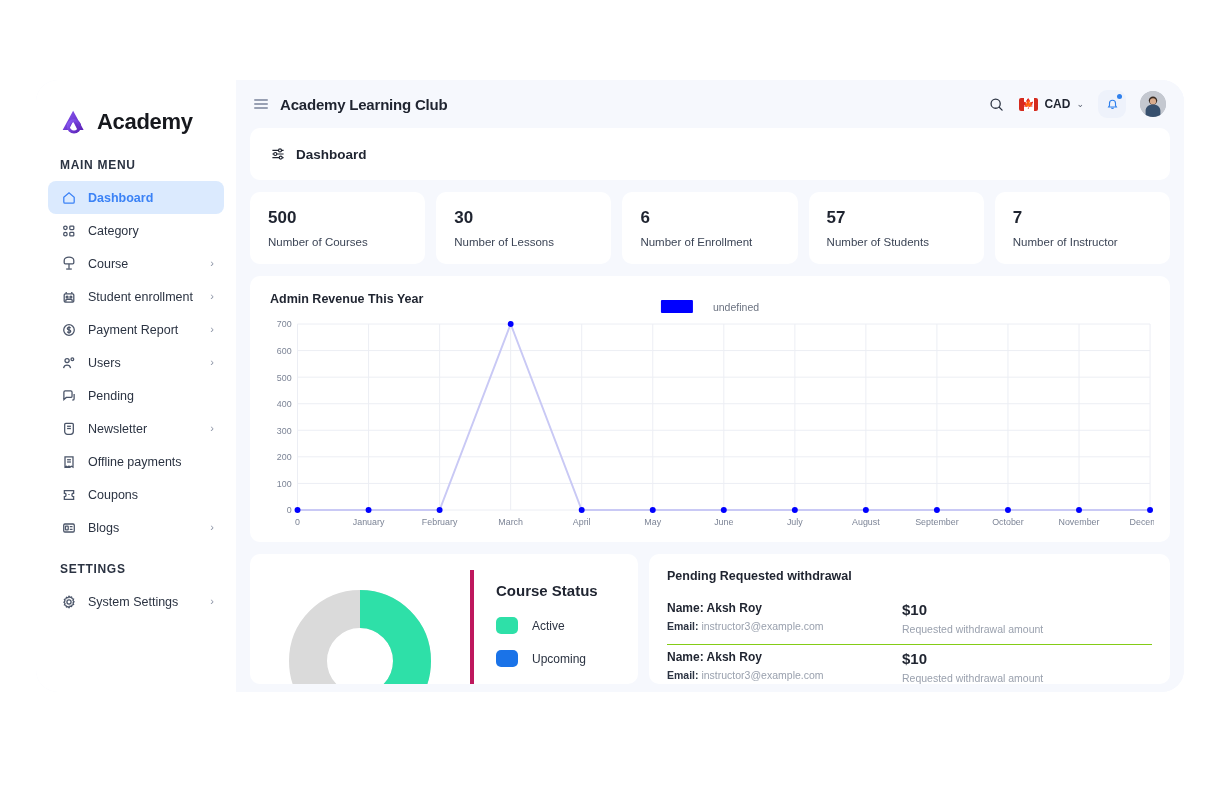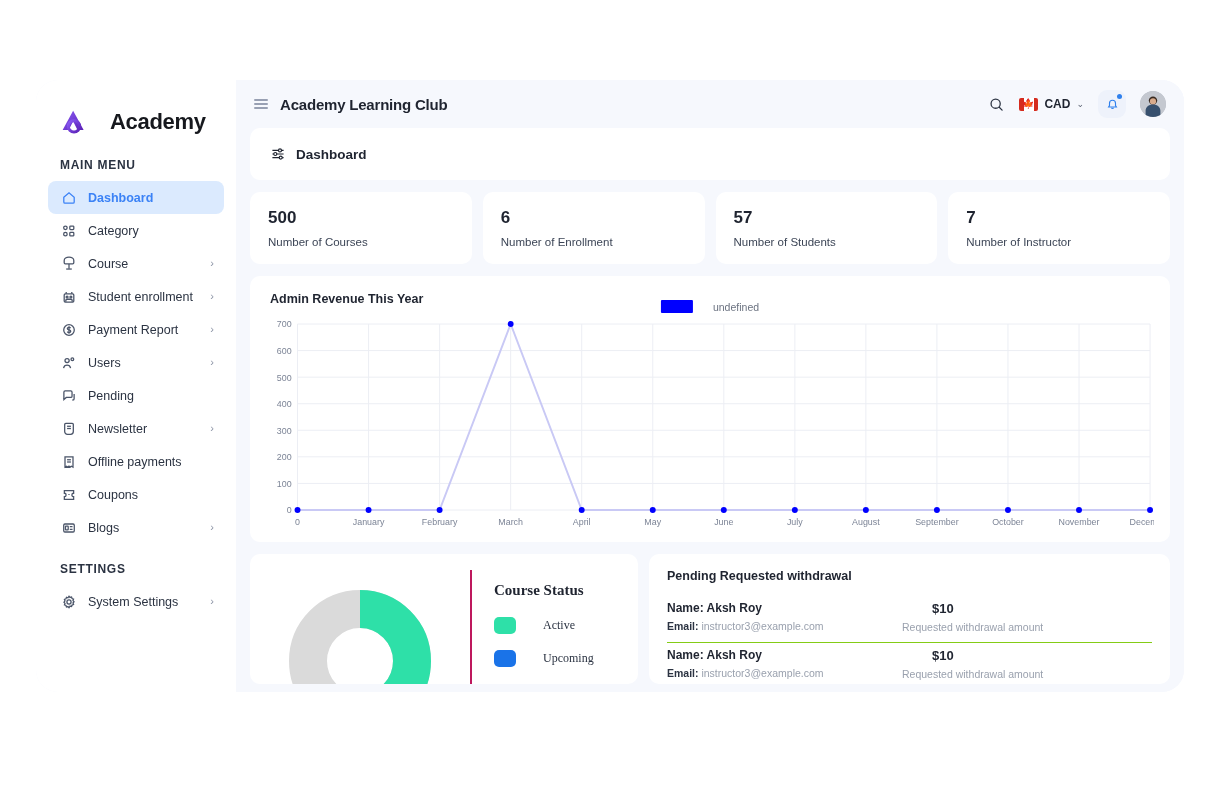--- a/index.html
+++ b/index.html
@@ -21,21 +21,21 @@
 
   
   .sidebar {
     width: 200px; height: 100%;
     background: #ffffff;
     flex: 0 0 200px;
     padding: 0 0 0 0;
     position: relative;
   }
   .brand {
-    display: flex; align-items: center; gap: 22px;
+    display: flex; align-items: center; gap: 9px;
     padding: 22px 0 0 24px;
     height: 62px;
     text-align: center;
   }
   .brand-logo { width: 28px; height: 28px; flex: 0 0 28px; }
   .brand-name {
     font-size: 22px; font-weight: bold; color: #16181d;
     letter-spacing: -0.3px;
   }
   .menu-section-title {
@@ -121,37 +121,37 @@
     top: 24px; display: flex; align-items: flex-end; gap: 20px; }
   .legend-swatch { width: 32px; height: 13px; background: #0000ff; border-radius: 1px; }
   .legend-text { font-size: 10.5px; color: #6b7280; }
   .chart-plot { position: absolute; left: 12px; right: 16px; top: 40px; bottom: 8px; }
 
   .bottom-row { display: flex; gap: 11px; }
   .status-card { flex: 0 0 388px; background: #fff; border-radius: 10px;
     padding: 16px 0 0 0; height: 130px; display: flex; overflow: hidden; }
   .donut-wrap { flex: 1 1 auto; display: flex; align-items: flex-start;
     justify-content: center; padding-top: 16px; }
-  .status-right { flex: 0 0 168px; border-left: 2px solid #be185d;
-    padding: 12px 0 0 22px; font-family: Liberation Serif, serif; }
+  .status-right { flex: 0 0 168px; border-left: 4px solid #be185d;
+    padding: 12px 0 0 22px; }
   .status-title { font-size: 15px; font-weight: bold; color: #1f2430; margin-bottom: 18px; }
-  .legend-row { display: flex; align-items: center; gap: 27px; margin-bottom: 16px; }
+  .legend-row { display: flex; align-items: center; gap: 14px; margin-bottom: 16px; }
   .legend-box { width: 22px; height: 17px; border-radius: 5px; flex: 0 0 22px; }
   .legend-lbl { font-size: 12px; color: #2b3342; }
 
   .withdraw-card { flex: 1 1 auto; background: #fff; border-radius: 10px;
     padding: 15px 18px 0 18px; height: 130px; overflow: hidden; }
   .wd-title { font-size: 12.5px; font-weight: bold; color: #1f2430; margin-bottom: 13px; }
   .wd-row { display: flex; padding: 5px 0 9px 0; border-bottom: 1px solid #84cc16; }
   .wd-left { flex: 1 1 auto; }
   .wd-right { flex: 0 0 250px; }
   .wd-name { font-size: 12px; font-weight: bold; color: #1f2430; margin-bottom: 5px; }
   .wd-email { font-size: 10.5px; color: #9aa1ae; }
   .wd-email b { color: #2b3342; font-weight: bold; }
-  .wd-amt { font-size: 13px; font-weight: bold; color: #1f2430; margin-bottom: 5px; margin-left: 30px; }
+  .wd-amt { font-size: 15px; font-weight: bold; color: #1f2430; margin-bottom: 5px; }
   .wd-amt-lbl { font-size: 10.5px; color: #9aa1ae; }
 </style>
 </head>
 <body>
 
 <div class="app-window">
 
   <aside class="sidebar">
     <div class="brand">
       <span class="brand-logo">
@@ -384,20 +384,24 @@
               <circle cx="13.4" cy="14.5" r="1.9" fill="#fff"></circle>
           </svg>
         </span>
         <span class="page-head-title">Dashboard</span>
       </div>
 
       <div class="stats-row">
         <div class="stat-card">
           <div class="stat-value">500</div>
           <div class="stat-label">Number of Courses</div>
+        </div>
+        <div class="stat-card">
+          <div class="stat-value">30</div>
+          <div class="stat-label">Number of Lessons</div>
         </div>
         <div class="stat-card">
           <div class="stat-value">6</div>
           <div class="stat-label">Number of Enrollment</div>
         </div>
         <div class="stat-card">
           <div class="stat-value">57</div>
           <div class="stat-label">Number of Students</div>
         </div>
         <div class="stat-card">

